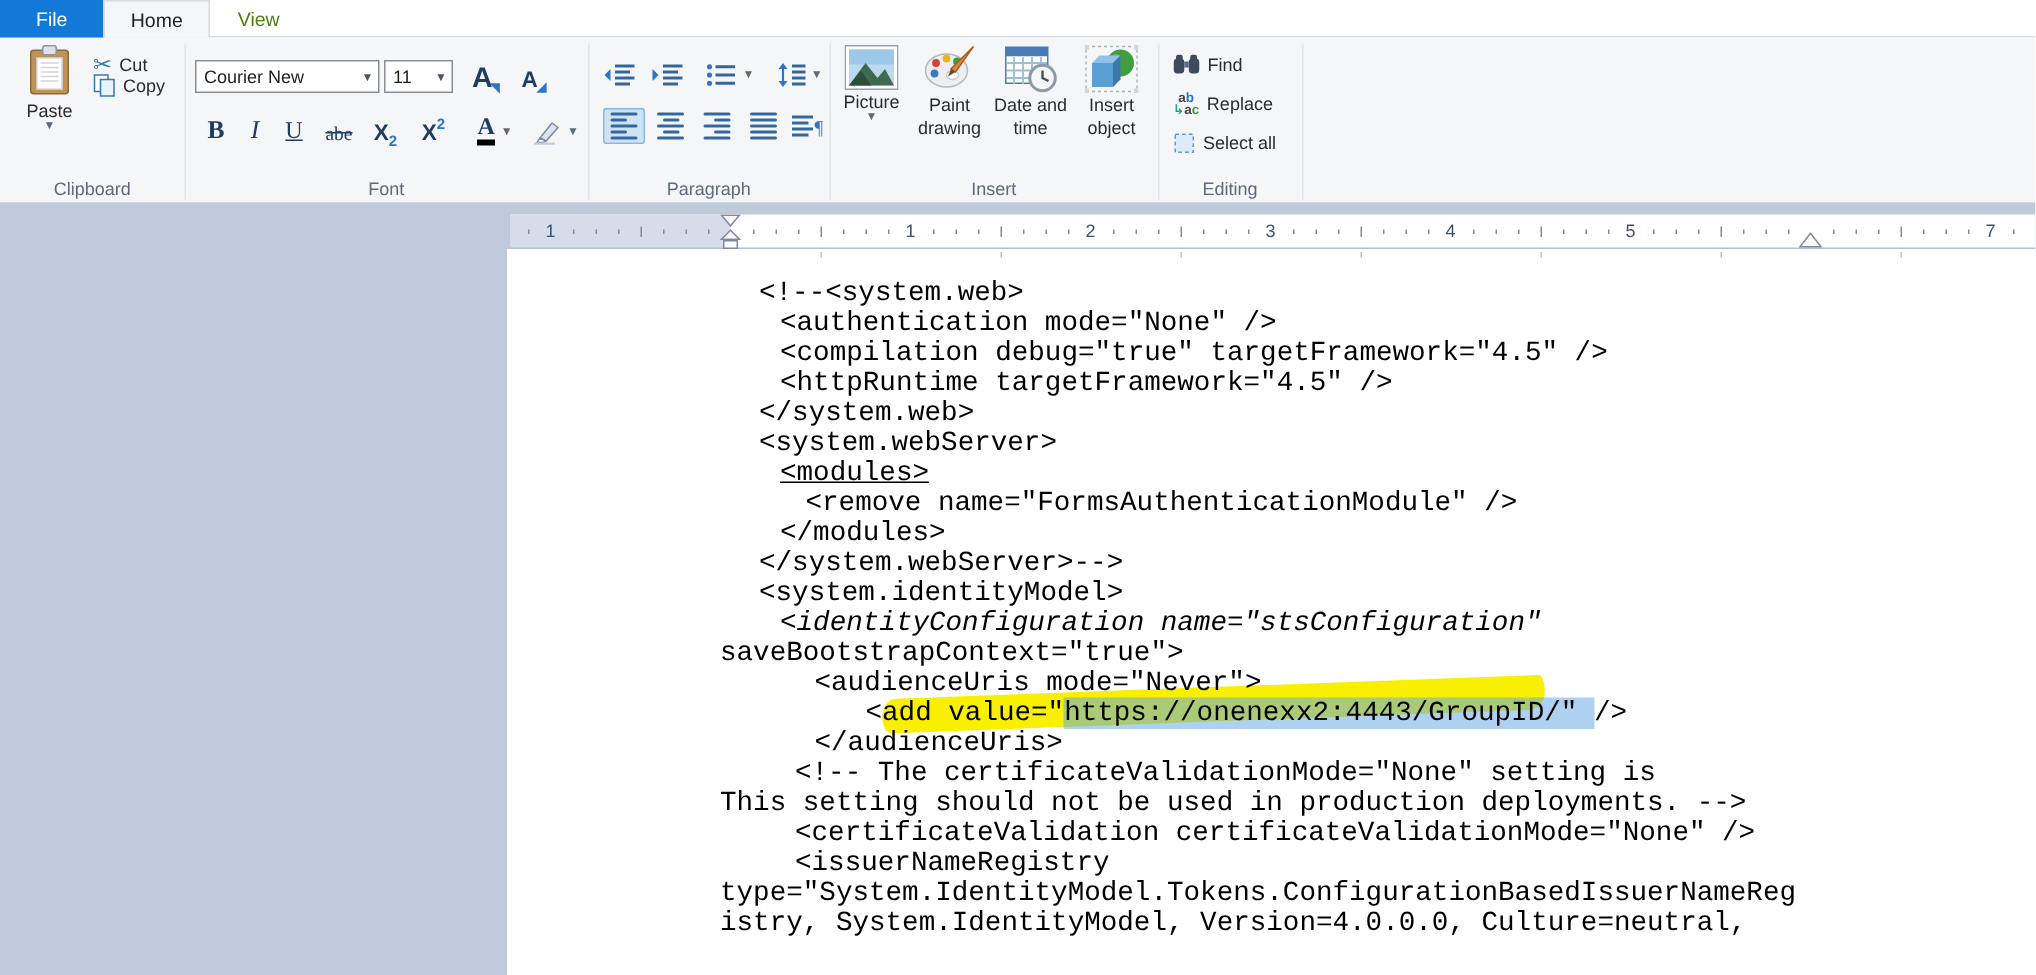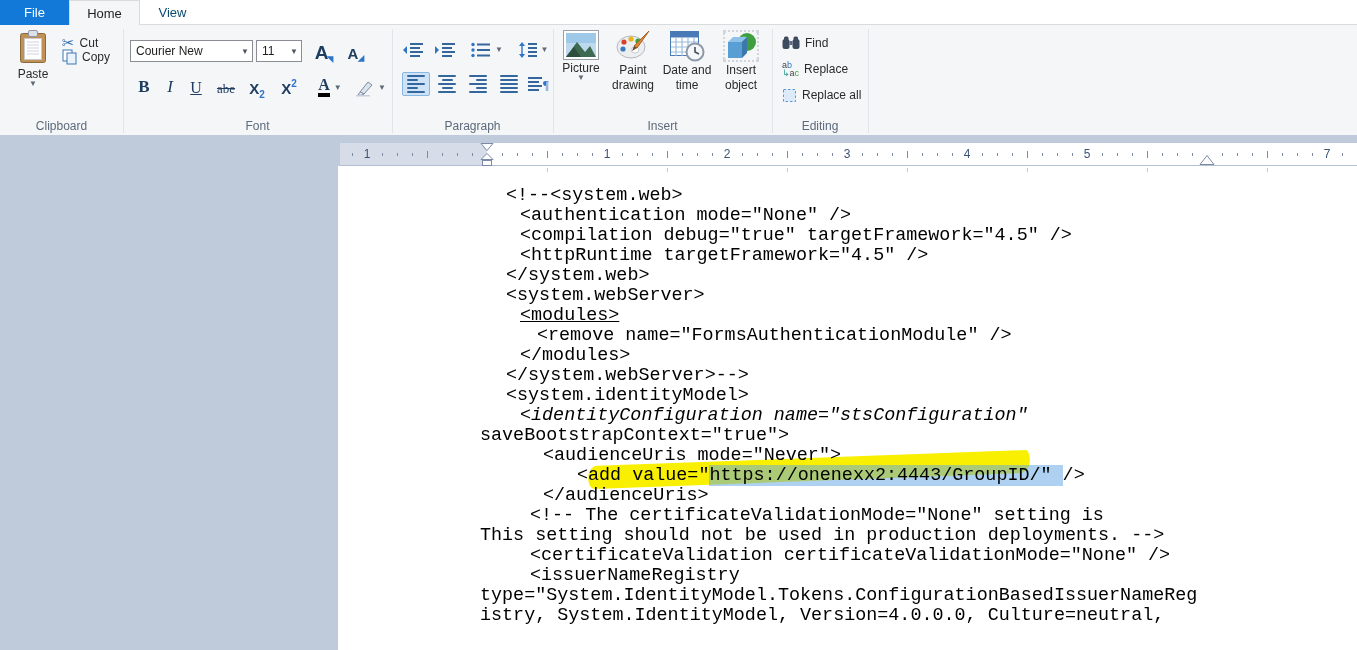--- a/index.html
+++ b/index.html
@@ -10,21 +10,21 @@
   }
   
   #tabrow{position:absolute;left:0;top:0;width:1357px;height:25px;background:#fff;}
   #tabrow .underline{position:absolute;left:0;top:24px;width:1357px;height:1px;background:#dadbdc;}
   .tab{position:absolute;top:0;height:25px;display:flex;align-items:center;justify-content:center;
        font-size:13px;color:#333;cursor:default;}
   #tab-file{left:0;width:69px;background:#1279d8;color:#fff;z-index:2;}
   #tab-home{left:69px;width:71px;background:#f5f6f7;color:#1e1e1e;z-index:2;
             border-left:1px solid #dadbdc;border-right:1px solid #dadbdc;border-top:1px solid #dadbdc;
             box-sizing:border-box;height:25px;}
-  #tab-view{left:140px;width:65px;color:#0c4a6e;}
+  #tab-view{left:140px;width:65px;color:#4d7c0f;}
   
   #ribbon{position:absolute;left:0;top:25px;width:1357px;height:111px;background:#f5f6f7;}
   .gdiv{position:absolute;top:4px;height:104px;width:1px;background:#e1e4e8;}
   .grouplabel{position:absolute;top:94px;height:14px;font-size:12px;color:#5c6a7c;text-align:center;}
   .btnlabel{font-size:12px;color:#2b2b2b;}
   .dd{font-size:8px;color:#5f6a77;line-height:6px;}
   
   #paste-btn{position:absolute;left:8px;top:5px;width:50px;height:86px;display:flex;flex-direction:column;align-items:center;border-radius:2px;}
   #paste-btn .btnlabel{margin-top:3px;}
   .smallbtn{position:absolute;display:flex;align-items:center;gap:5px;height:22px;}
@@ -292,33 +292,33 @@
           <rect x="0.5" y="3" width="7" height="10" rx="2.5" fill="#3e4a5e"></rect>
           <rect x="10.5" y="3" width="7" height="10" rx="2.5" fill="#3e4a5e"></rect>
           <rect x="2" y="0.5" width="4.5" height="4" rx="1.5" fill="#3e4a5e"></rect>
           <rect x="11.5" y="0.5" width="4.5" height="4" rx="1.5" fill="#3e4a5e"></rect>
           <rect x="7.5" y="5" width="3" height="4" fill="#5c6c85"></rect>
         </svg>
       </span>
       <span class="btnlabel">Find</span>
     </div>
     <div class="smallbtn" style="left:782px;top:33px">
-      <span style="font-size:9px;font-weight:normal;line-height:8px;text-align:left">
+      <span style="font-size:9px;font-weight:bold;line-height:8px;text-align:center">
         <span style="color:#444">a</span><span style="color:#2e74c8">b</span><br>
         <span style="color:#2a9d8f">↳</span><span style="color:#444">a</span><span style="color:#3f9e3f">c</span>
       </span>
       <span class="btnlabel">Replace</span>
     </div>
     <div class="smallbtn" style="left:782px;top:59px">
       <span>
         <svg width="15" height="15" viewBox="0 0 15 15">
           <rect x="1.5" y="1.5" width="12" height="12" fill="#ddeafa" stroke="#5b9bd5" stroke-dasharray="2.5 2"></rect>
         </svg>
       </span>
-      <span class="btnlabel">Replace all</span>
+      <span class="btnlabel">Select all</span>
     </div>
     <div class="grouplabel" style="left:772px;width:96px">Editing</div>
   </div>
 
   <div id="ribbon-bottomline"></div>
 
   <div id="docarea">
     <div id="page"></div>
 
     <div id="ruler">

